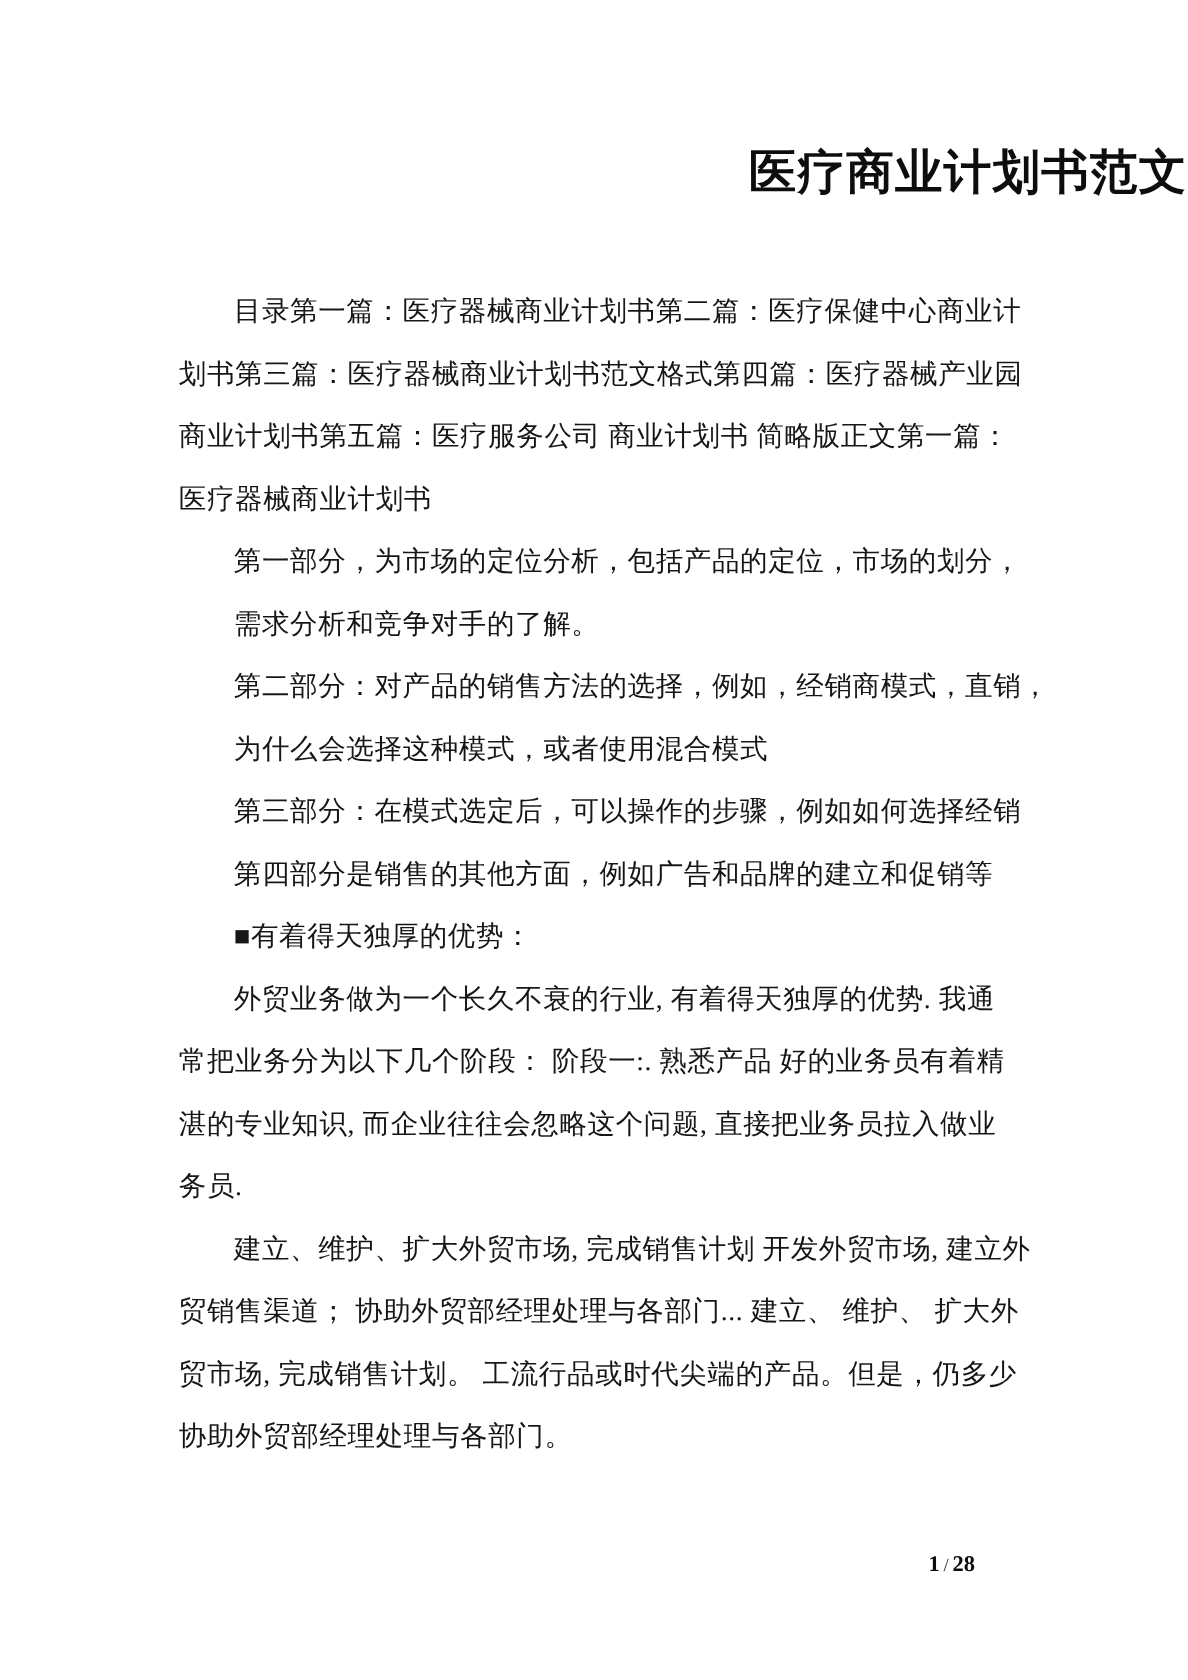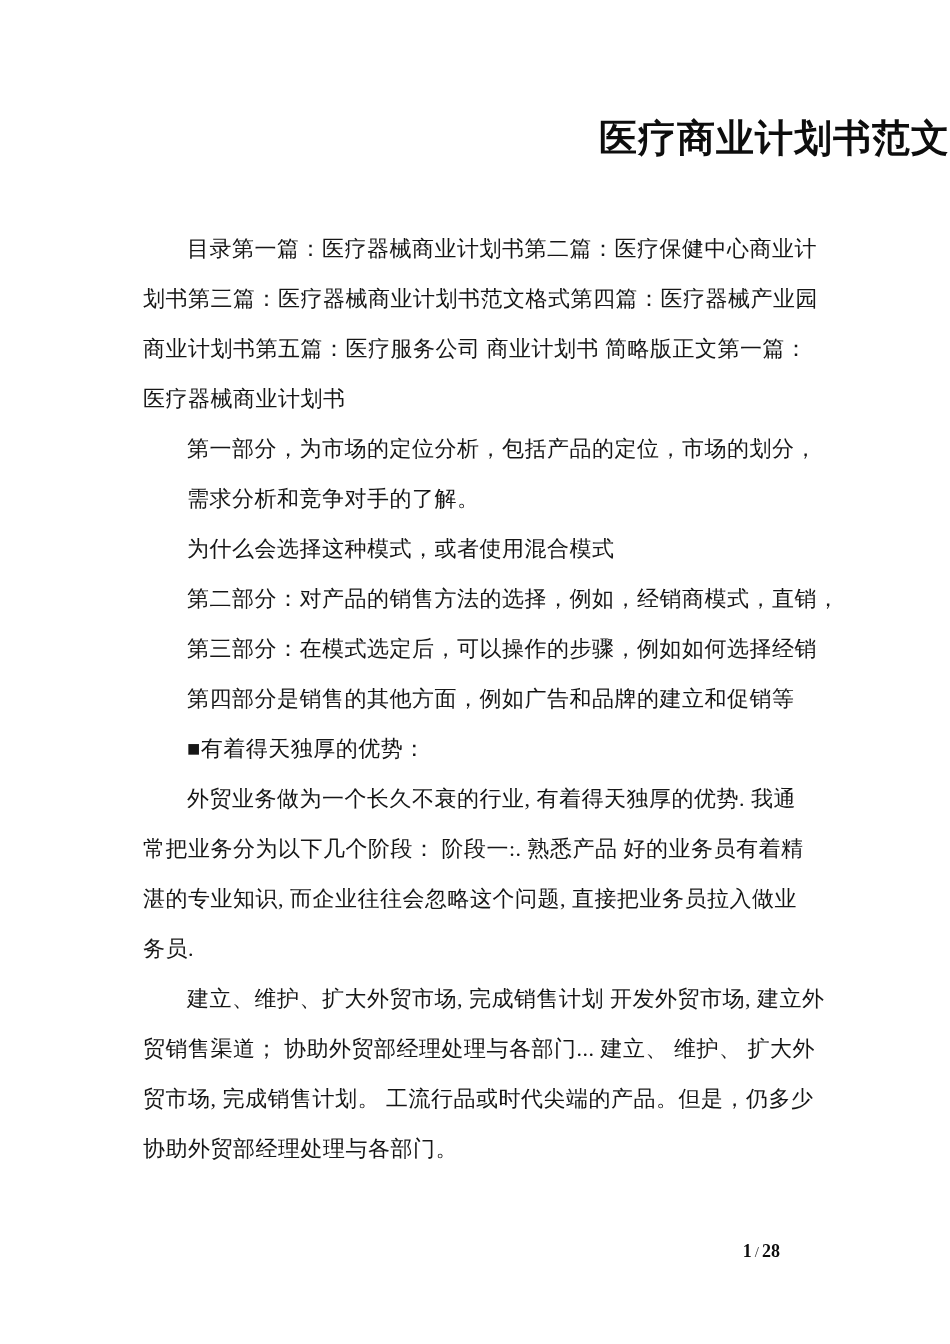--- a/index.html
+++ b/index.html
@@ -68,22 +68,22 @@
 
   <h1 class="doc-title">医疗商业计划书范文</h1>
 
   <div class="doc-body">
       <div class="line indent">目录第一篇：医疗器械商业计划书第二篇：医疗保健中心商业计</div>
       <div class="line">划书第三篇：医疗器械商业计划书范文格式第四篇：医疗器械产业园</div>
       <div class="line">商业计划书第五篇：医疗服务公司 商业计划书 简略版正文第一篇：</div>
       <div class="line">医疗器械商业计划书</div>
       <div class="line indent">第一部分，为市场的定位分析，包括产品的定位，市场的划分，</div>
       <div class="line indent">需求分析和竞争对手的了解。</div>
+      <div class="line indent">第二部分：对产品的销售方法的选择，例如，经销商模式，直销，</div>
       <div class="line indent">为什么会选择这种模式，或者使用混合模式</div>
-      <div class="line indent">第二部分：对产品的销售方法的选择，例如，经销商模式，直销，</div>
       <div class="line indent">第三部分：在模式选定后，可以操作的步骤，例如如何选择经销</div>
       <div class="line indent">第四部分是销售的其他方面，例如广告和品牌的建立和促销等</div>
       <div class="line indent">■有着得天独厚的优势：</div>
       <div class="line indent">外贸业务做为一个长久不衰的行业, 有着得天独厚的优势. 我通</div>
       <div class="line">常把业务分为以下几个阶段： 阶段一:. 熟悉产品 好的业务员有着精</div>
       <div class="line">湛的专业知识, 而企业往往会忽略这个问题, 直接把业务员拉入做业</div>
       <div class="line">务员.</div>
       <div class="line indent">建立、维护、扩大外贸市场, 完成销售计划 开发外贸市场, 建立外</div>
       <div class="line">贸销售渠道； 协助外贸部经理处理与各部门... 建立、 维护、 扩大外</div>
       <div class="line">贸市场, 完成销售计划。 工流行品或时代尖端的产品。但是，仍多少</div>

